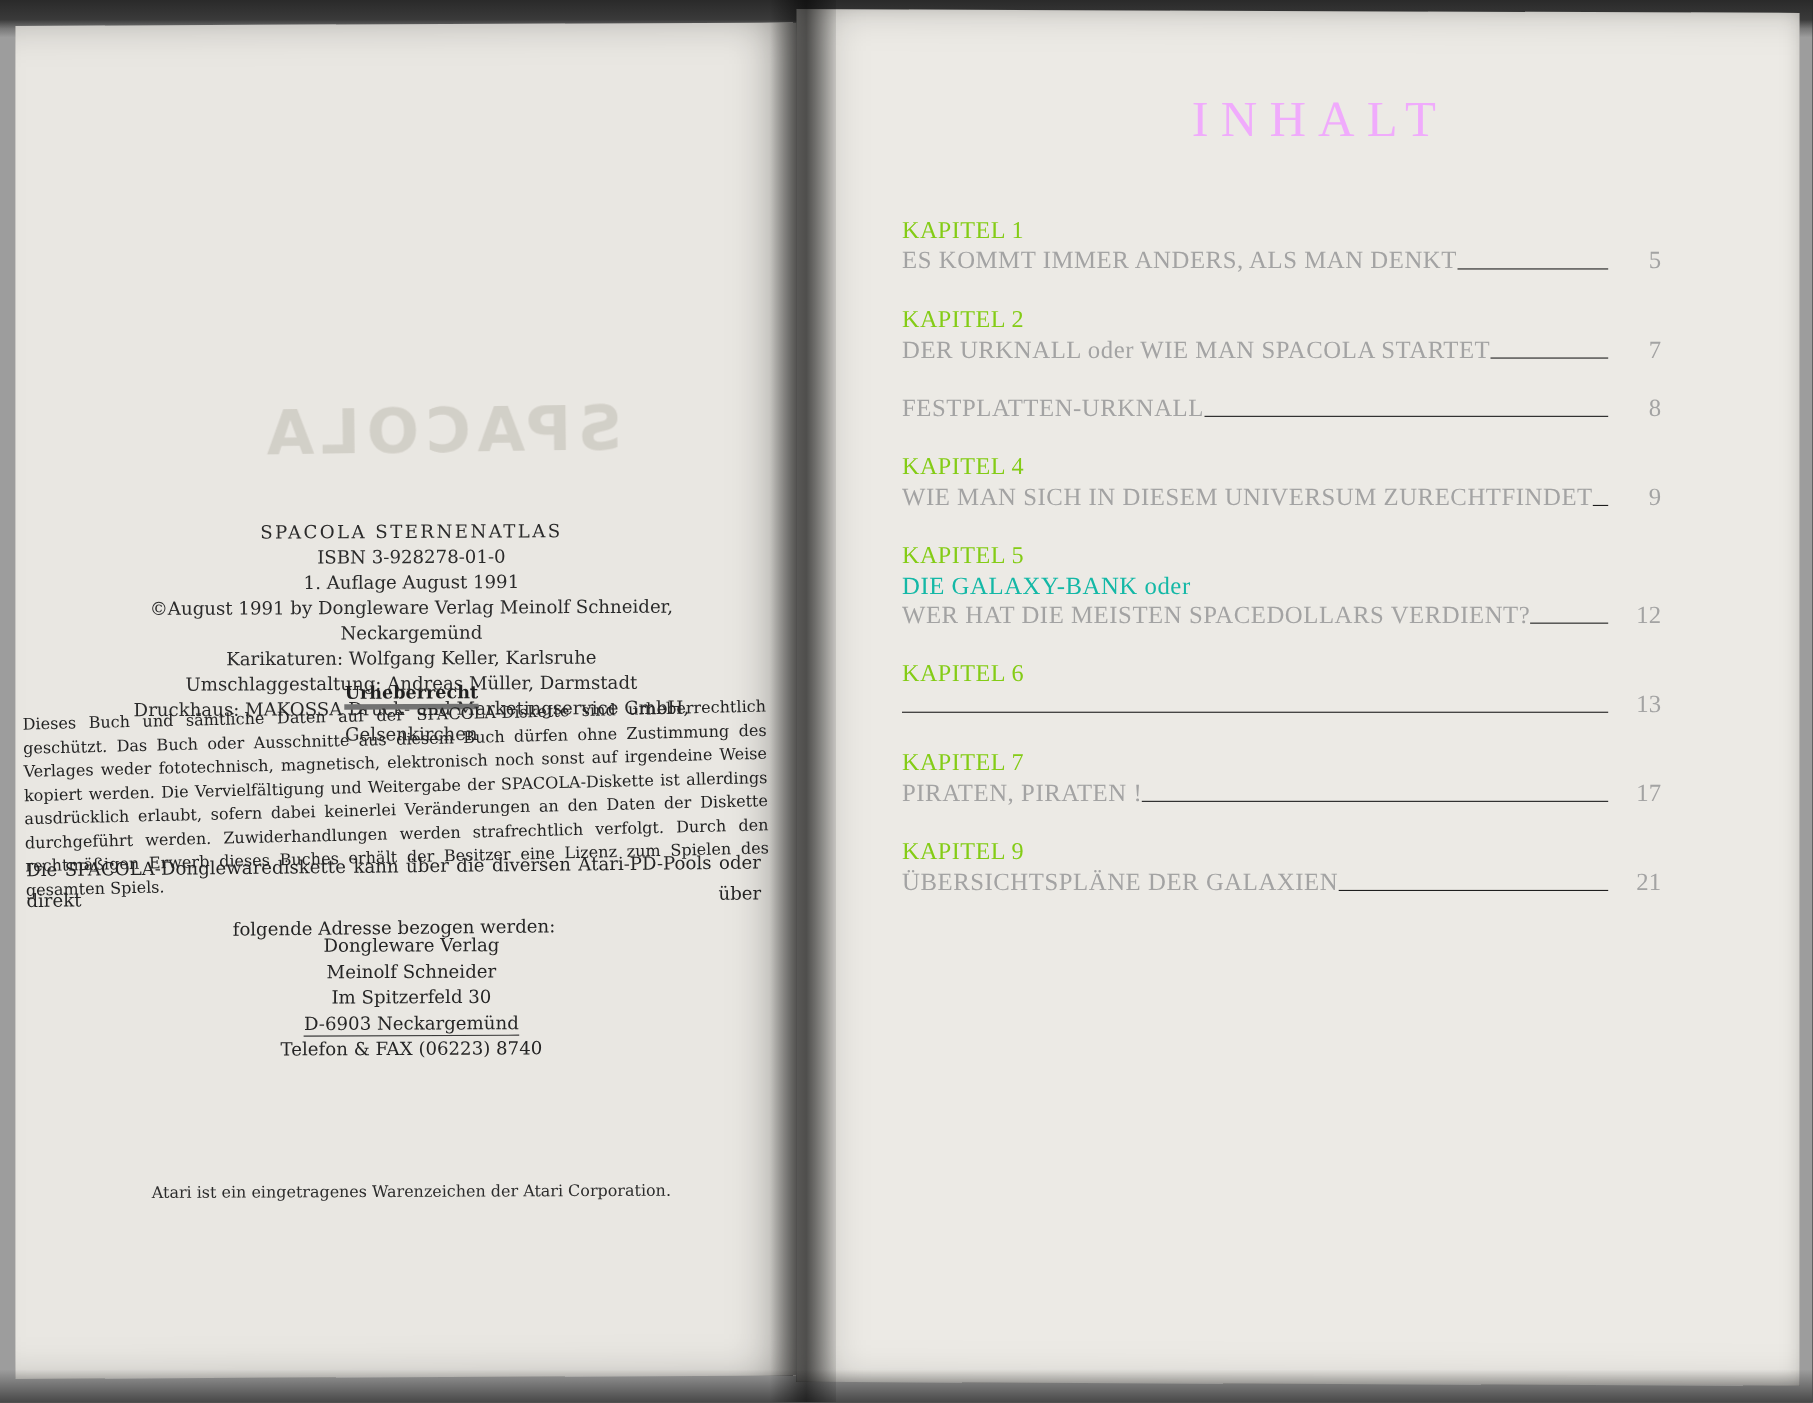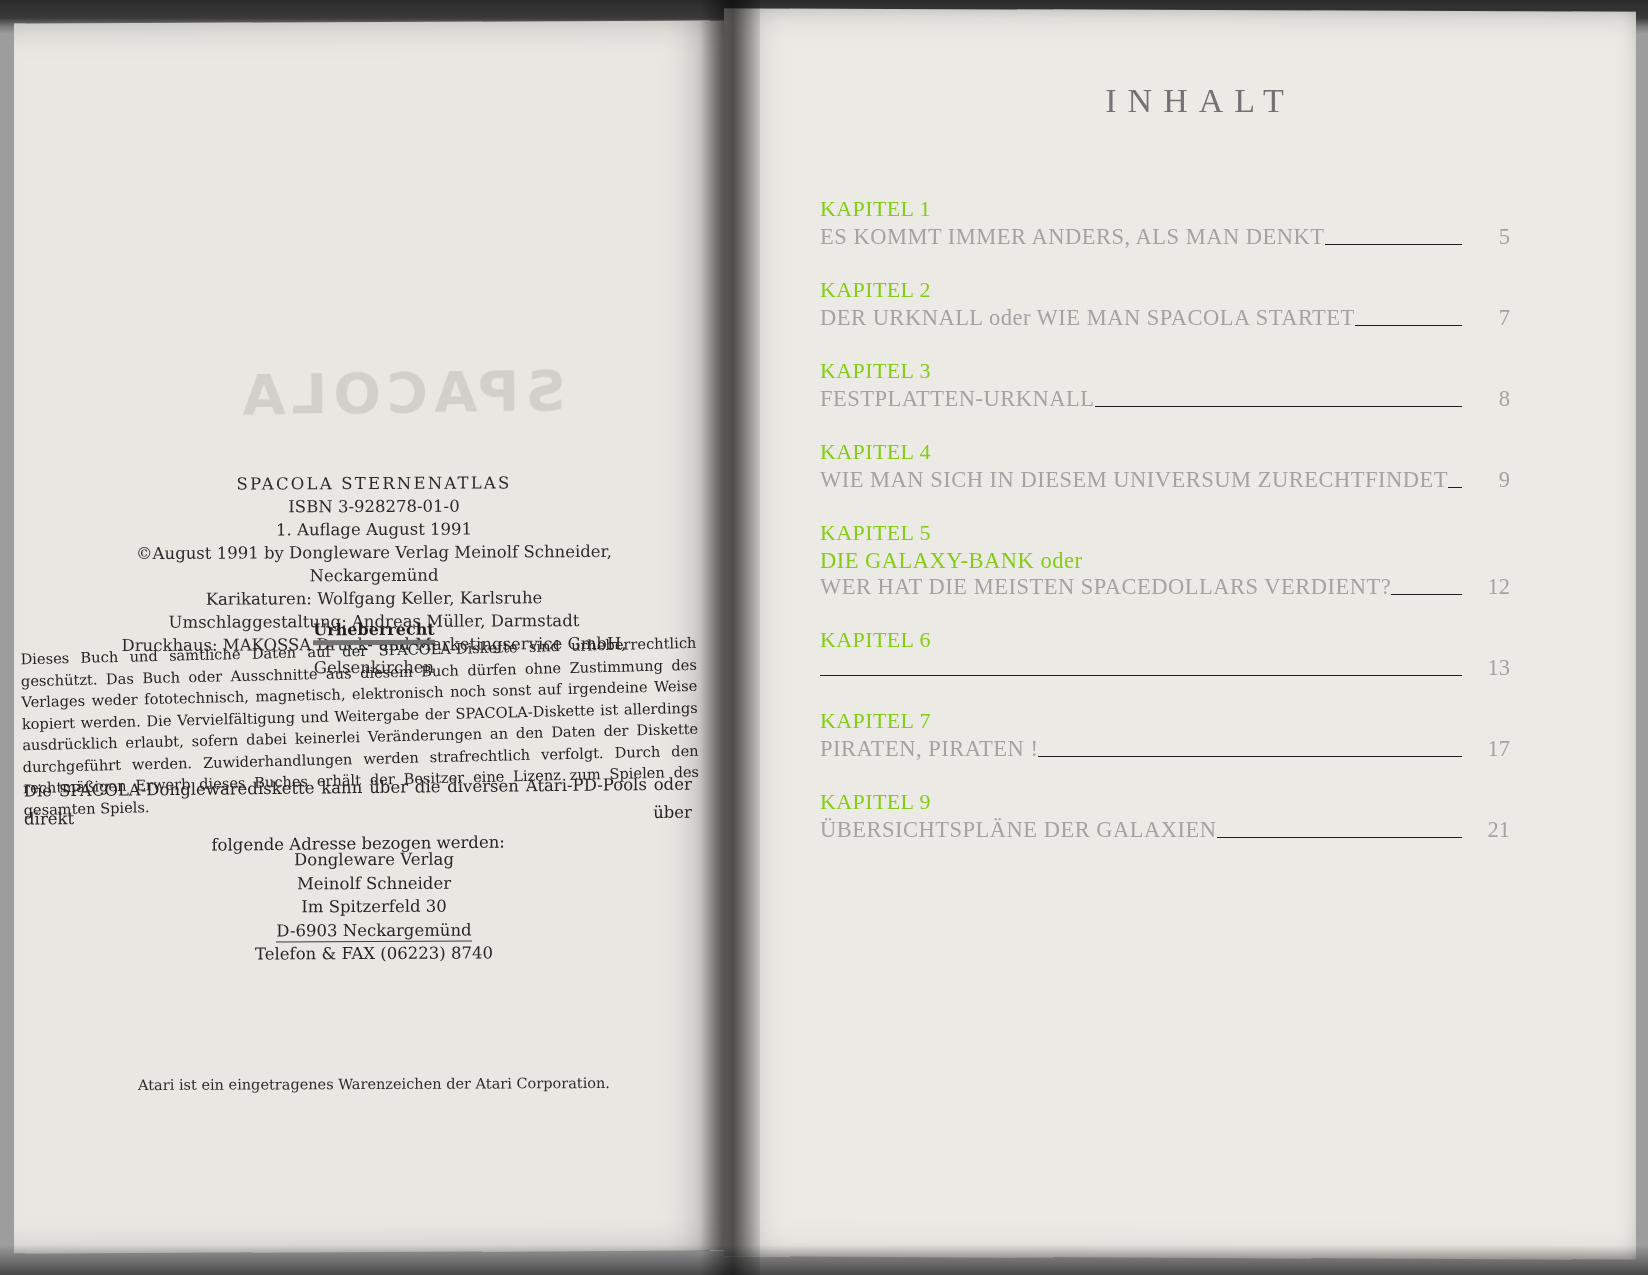--- a/index.html
+++ b/index.html
@@ -161,23 +161,23 @@
   }
 
   
   .toc-title {
     position: absolute;
     left: 820px;
     top: 82px;
     width: 760px;
     text-align: center;
     font-family: "Liberation Serif", serif;
-    font-size: 34px;
+    font-size: 46px;
     letter-spacing: 11px;
-    color: #737373;
+    color: #f0abfc;
   }
 
   .toc {
     position: absolute;
     left: 820px;
     top: 196px;
     width: 690px;
   }
   .toc-entry {
     margin-bottom: 27px;
@@ -208,21 +208,21 @@
   .pg {
     flex: 0 0 auto;
     width: 44px;
     text-align: right;
     font-size: 22.5px;
     padding-left: 4px;
   }
   .sub-line {
     font-family: "Liberation Serif", serif;
     font-size: 22.5px;
-    color: #84cc16;
+    color: #14b8a6;
     letter-spacing: 0.5px;
   }
   
 </style>
 </head>
 <body>
 
 <div id="page">
 
   <div class="scan-bg"></div>
@@ -283,21 +283,20 @@
     <div class="toc-entry">
       <div class="kap">KAPITEL 2</div>
       <div class="title-row">
         <span class="t">DER URKNALL oder WIE MAN SPACOLA STARTET</span>
         <span class="leader"></span>
         <span class="pg">7</span>
       </div>
     </div>
 
     <div class="toc-entry">
-      <div class="kap">KAPITEL 3</div>
       <div class="title-row">
         <span class="t">FESTPLATTEN-URKNALL</span>
         <span class="leader"></span>
         <span class="pg">8</span>
       </div>
     </div>
 
     <div class="toc-entry">
       <div class="kap">KAPITEL 4</div>
       <div class="title-row">

